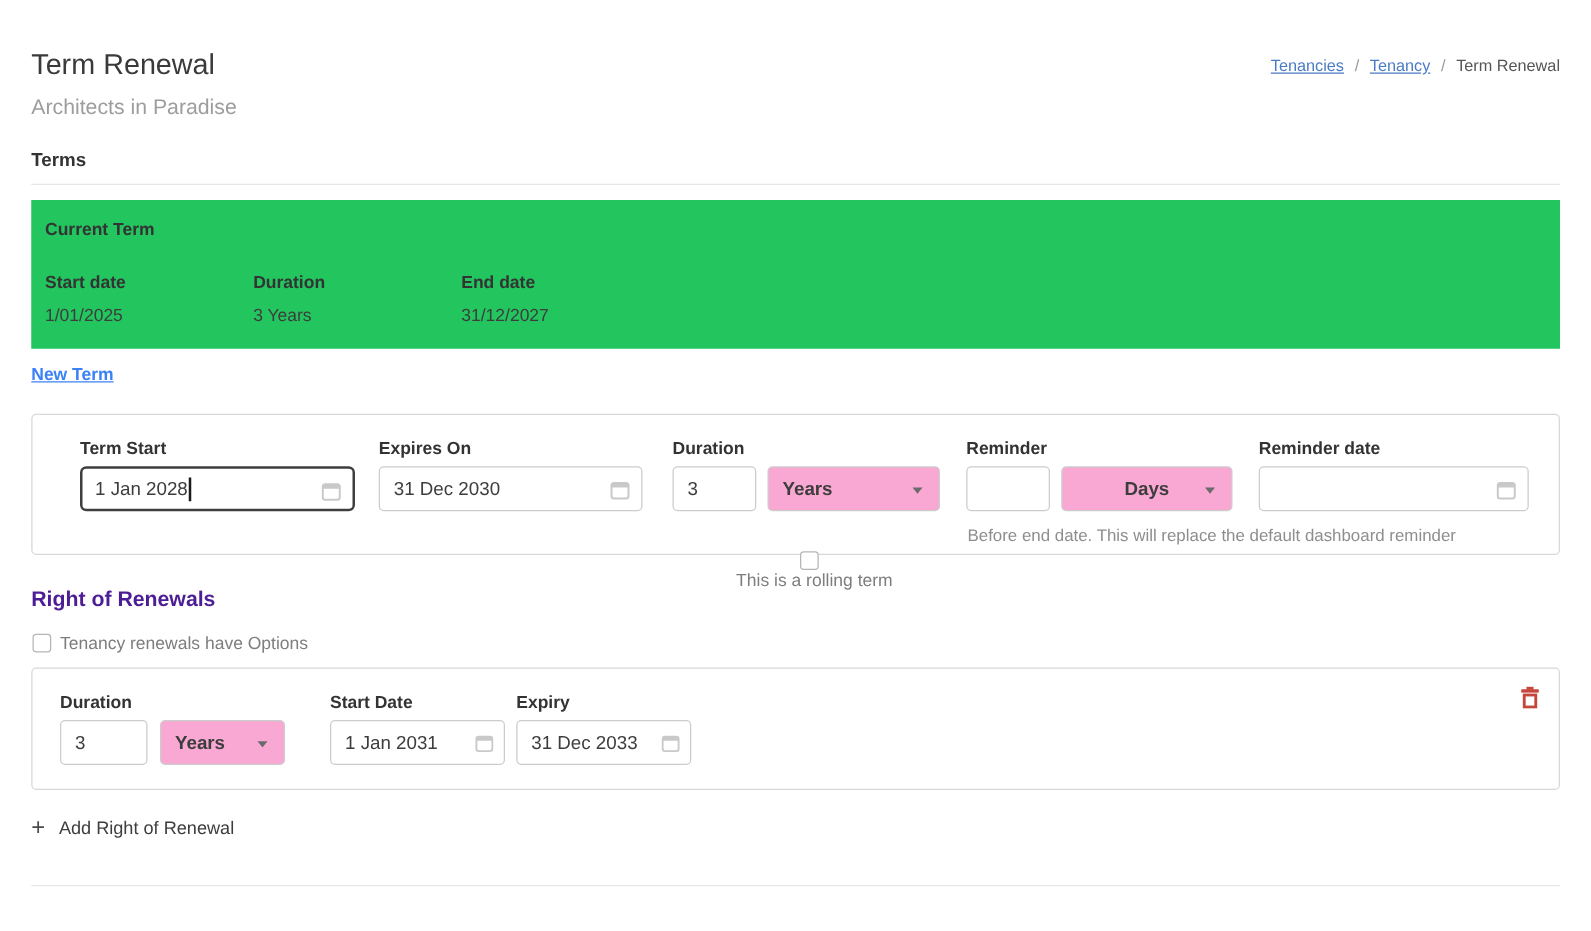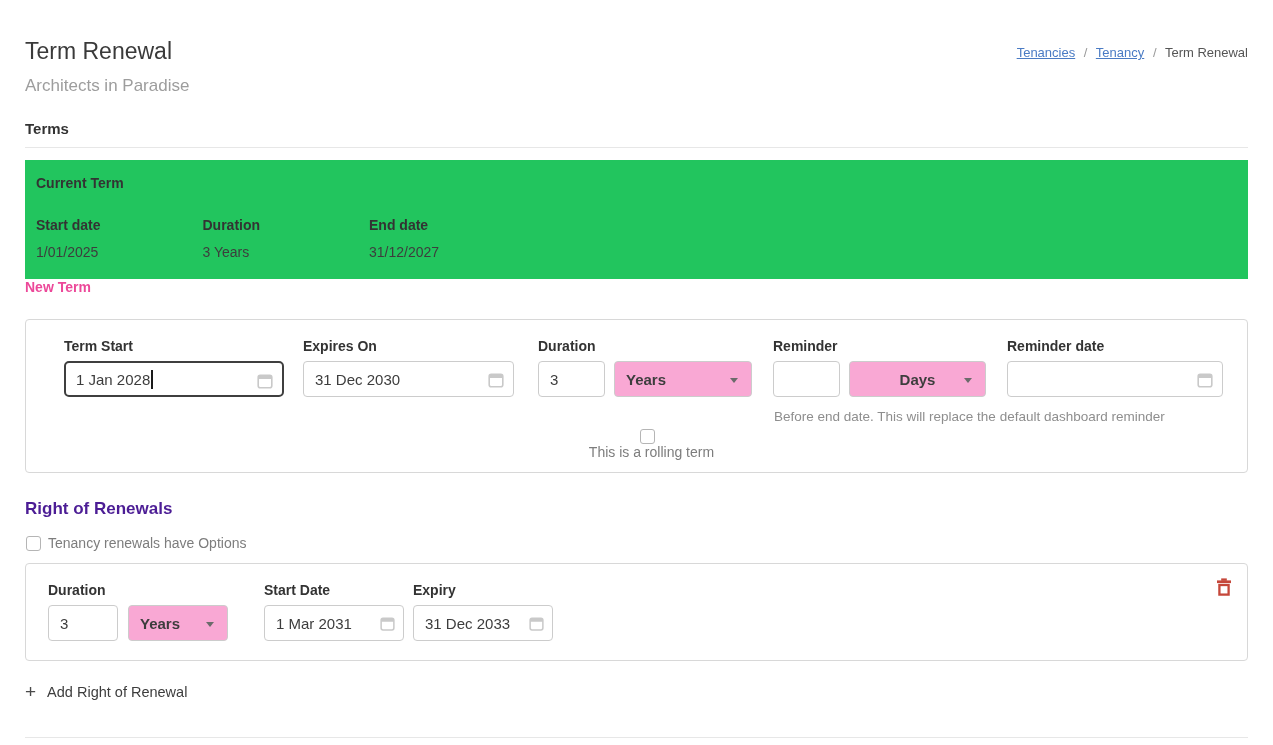--- a/index.html
+++ b/index.html
@@ -26,25 +26,25 @@
   .bottom-divider { height:1px; background:#e7e7e7; margin-top:36px; }
 
   
   .current-term-panel { background:#22c55e; margin-top:12px; padding:15px 11px 19px 11px; }
   .panel-heading { font-size:14px; font-weight:bold; color:#333; }
   .panel-fields { display:flex; margin-top:26px; }
   .panel-field { width:166.5px; }
   .panel-field .plabel { font-size:14px; font-weight:bold; color:#333; }
   .panel-field .pvalue { font-size:14px; color:#3d3d3d; margin-top:11px; }
 
-  .new-term-heading { font-size:14px; font-weight:bold; color:#ec4899; margin-top:0; }
+  .new-term-heading { font-size:14px; font-weight:bold; color:#3b82f6; margin-top:12px;text-decoration:underline; }
 
   
   .card { border:1px solid #d8d8d8; border-radius:4px; background:#fff; position:relative; }
-  .new-term-card { margin-top:24px; height:154px; padding:18px 20px 0 38px; }
+  .new-term-card { margin-top:24px; height:113px; padding:18px 20px 0 38px; }
   .renewal-card { margin-top:12px; height:98px; padding:18px 20px 0 22px; }
 
   .fields-row { display:flex; }
   .flabel { font-size:14px; font-weight:bold; color:#333; margin-bottom:7px; }
   .pairfields { display:flex; gap:9px; }
 
   .inputbox {
     position:relative; height:36px; border:1px solid #ccc; border-radius:4px;
     background:#fff; display:flex; align-items:center; padding:0 11px;
     font-size:15px; color:#3d3d3d; cursor:text;
@@ -245,21 +245,21 @@
           <div class="selectbox unit">
             <span>Years</span>
             <span class="select-arrow"></span>
           </div>
         </div>
       </div>
 
       <div class="g-ror-start">
         <div class="flabel">Start Date</div>
         <div class="inputbox with-cal date-compact">
-          <span>1 Mar 2031</span>
+          <span>1 Jan 2031</span>
           <span class="cal-icon">
             <svg width="15" height="15" viewBox="0 0 16 16">
                 <path d="M3.2 2.4 h9.6 a2 2 0 0 1 2 2 V6 H1.2 V4.4 a2 2 0 0 1 2-2 z" fill="#c9c9c9"></path>
                 <rect x="1.2" y="2.4" width="13.6" height="12.4" rx="2" fill="none" stroke="#c9c9c9" stroke-width="1.6"></rect>
               </svg>
           </span>
         </div>
       </div>
 
       <div class="g-ror-expiry">

